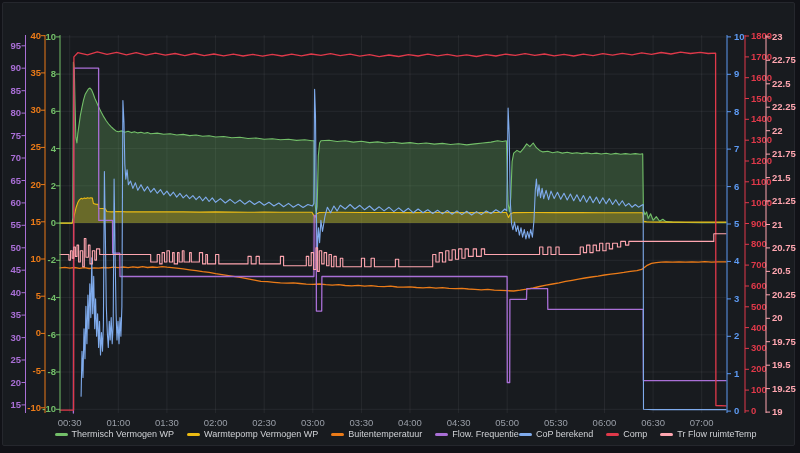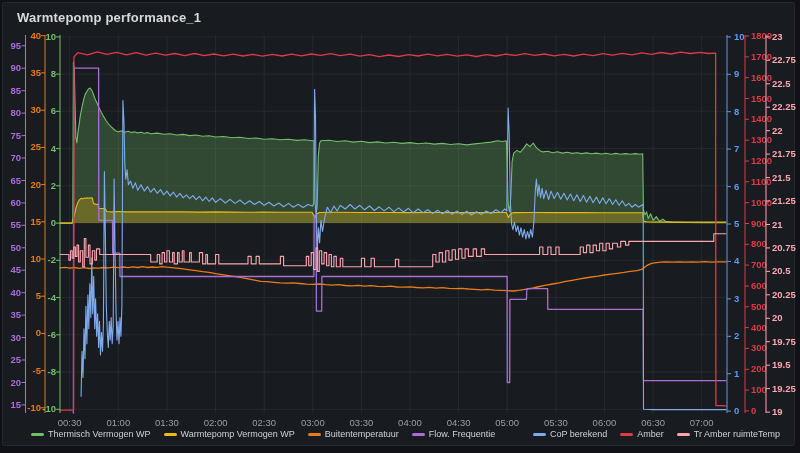--- a/index.html
+++ b/index.html
@@ -5,31 +5,30 @@
   html,body{margin:0;padding:0;background:#111217;width:800px;height:453px;overflow:hidden;
     font-family:"Liberation Sans",sans-serif;}
   #panel{position:absolute;left:2px;top:2px;width:793px;height:444px;background:#181b1f;
     border:1px solid #25272d;border-radius:2px;box-sizing:border-box;}
   #panel-title{position:absolute;left:14px;top:7px;font-size:13px;font-weight:600;color:#d8d9da;
     letter-spacing:.2px;cursor:pointer;}
   #chart-svg{position:absolute;left:0;top:0;}
   .axis-txt{font-size:9.5px;font-weight:600;}
   .xaxis-txt{font-size:9.5px;fill:#9a9fa8;font-weight:400;}
   #legend{position:absolute;left:0;right:0;bottom:3px;height:16px;display:flex;
-    justify-content:space-between;align-items:center;padding:0 14px 0 28px;}
+    justify-content:center;align-items:center;padding:0 14px 0 28px;}
   .lg-group{display:flex;gap:13px;align-items:center;}
   .lg-item{display:flex;align-items:center;gap:4px;cursor:pointer;}
   .lg-swatch{width:13px;height:3px;border-radius:2px;display:inline-block;}
   .lg-label{font-size:9px;color:#d0d2d6;white-space:nowrap;}
 </style>
 </head>
 <body>
 
 <div id="panel">
-  <div id="panel-title">Warmtepomp performance_1</div>
   <svg id="chart-svg" width="793" height="432" viewBox="0 0 793 432">
       <g>
         <line x1="66.7" y1="32" x2="66.7" y2="410" stroke="rgba(204,204,220,0.08)" stroke-width="1"></line>
         <line x1="115.3" y1="32" x2="115.3" y2="410" stroke="rgba(204,204,220,0.08)" stroke-width="1"></line>
         <line x1="163.9" y1="32" x2="163.9" y2="410" stroke="rgba(204,204,220,0.08)" stroke-width="1"></line>
         <line x1="212.6" y1="32" x2="212.6" y2="410" stroke="rgba(204,204,220,0.08)" stroke-width="1"></line>
         <line x1="261.2" y1="32" x2="261.2" y2="410" stroke="rgba(204,204,220,0.08)" stroke-width="1"></line>
         <line x1="309.8" y1="32" x2="309.8" y2="410" stroke="rgba(204,204,220,0.08)" stroke-width="1"></line>
         <line x1="358.4" y1="32" x2="358.4" y2="410" stroke="rgba(204,204,220,0.08)" stroke-width="1"></line>
         <line x1="407.0" y1="32" x2="407.0" y2="410" stroke="rgba(204,204,220,0.08)" stroke-width="1"></line>
@@ -286,21 +285,21 @@
           <span class="lg-label">Flow. Frequentie</span>
         </div>
       </div>
     <div class="lg-group" id="legend-right">
         <div class="lg-item">
           <span class="lg-swatch" style="background: rgb(127, 171, 236);"></span>
           <span class="lg-label">CoP berekend</span>
         </div>
         <div class="lg-item">
           <span class="lg-swatch" style="background: rgb(224, 57, 74);"></span>
-          <span class="lg-label">Amber</span>
+          <span class="lg-label">Comp</span>
         </div>
         <div class="lg-item">
           <span class="lg-swatch" style="background: rgb(255, 166, 176);"></span>
-          <span class="lg-label">Tr Amber ruimteTemp</span>
+          <span class="lg-label">Tr Flow ruimteTemp</span>
         </div>
       </div>
   </div>
 </div>
 
 </body></html>

